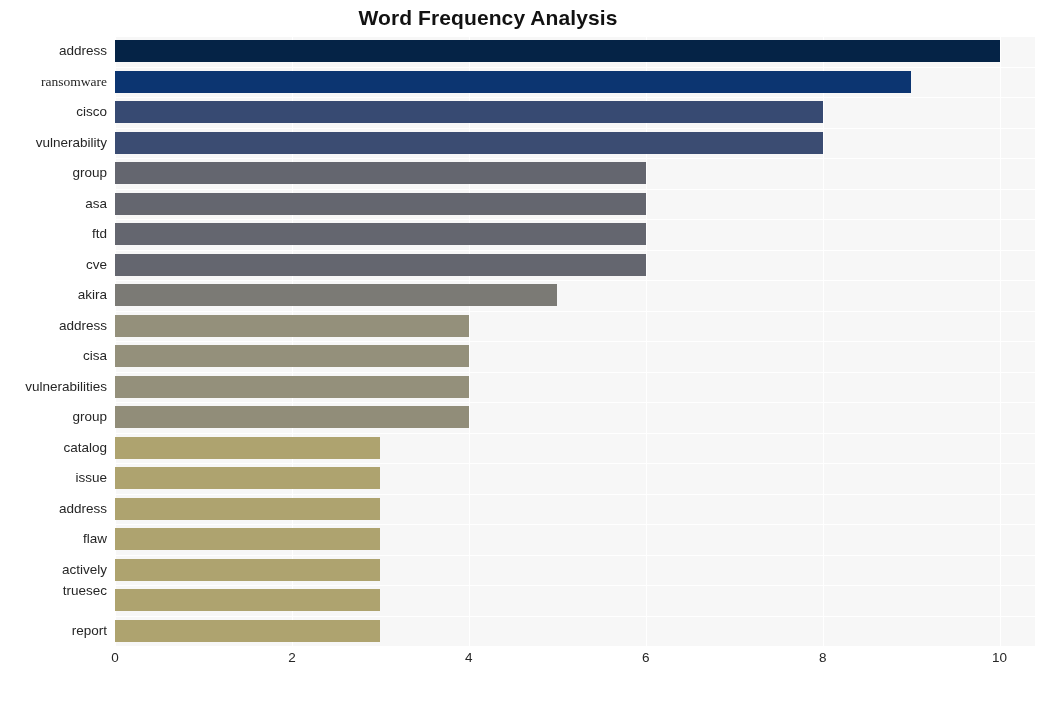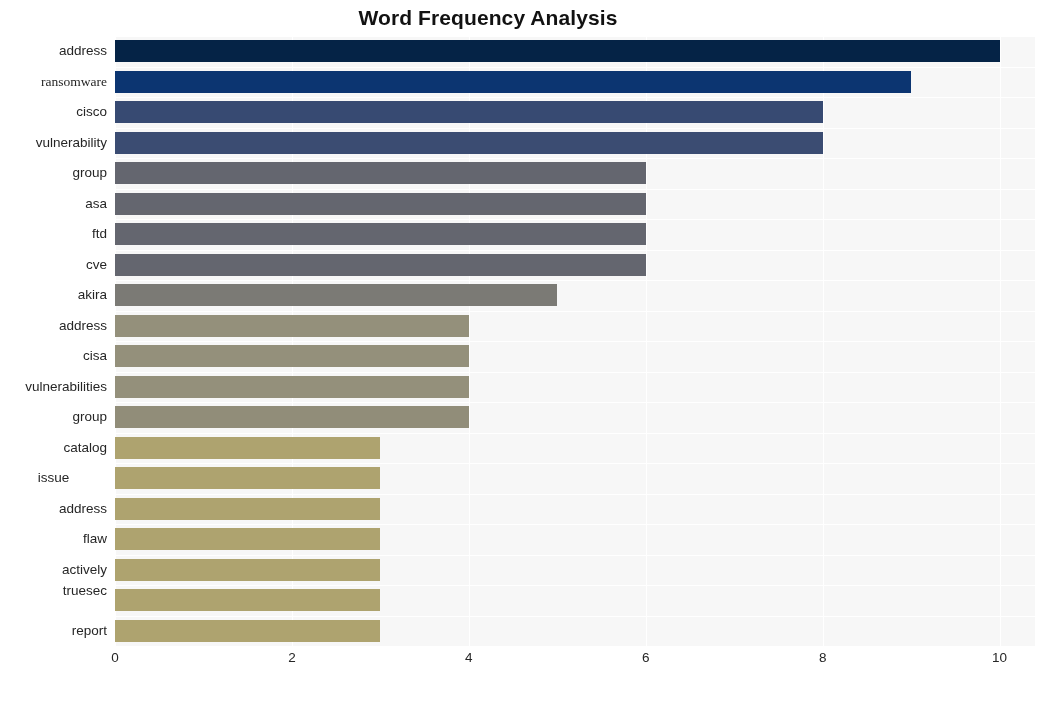--- a/index.html
+++ b/index.html
@@ -170,21 +170,21 @@
       <div class="y-label" style="top: 130.25px;">group</div>
       <div class="y-label" style="top: 160.75px;">asa</div>
       <div class="y-label" style="top: 191.25px; padding-left: 21px;">ftd</div>
       <div class="y-label" style="top: 221.75px;">cve</div>
       <div class="y-label" style="top: 252.25px;">akira</div>
       <div class="y-label" style="top: 282.75px;">address</div>
       <div class="y-label" style="top: 313.25px;">cisa</div>
       <div class="y-label" style="top: 343.75px;">vulnerabilities</div>
       <div class="y-label" style="top: 374.25px;">group</div>
       <div class="y-label" style="top: 404.75px;">catalog</div>
-      <div class="y-label" style="top: 435.25px; text-align: center;">issue</div>
+      <div class="y-label" style="top: 435.25px;">issue</div>
       <div class="y-label" style="top: 465.75px;">address</div>
       <div class="y-label" style="top: 496.25px;">flaw</div>
       <div class="y-label" style="top: 526.75px;">actively</div>
       <div class="y-label" style="top: 548px;">truesec</div>
       <div class="y-label" style="top: 587.75px;">report</div>
     </div>
 
   <div id="x-ticks">
       <div class="x-tick" style="left: 115px;">0</div>
       <div class="x-tick" style="left: 291.923px;">2</div>

